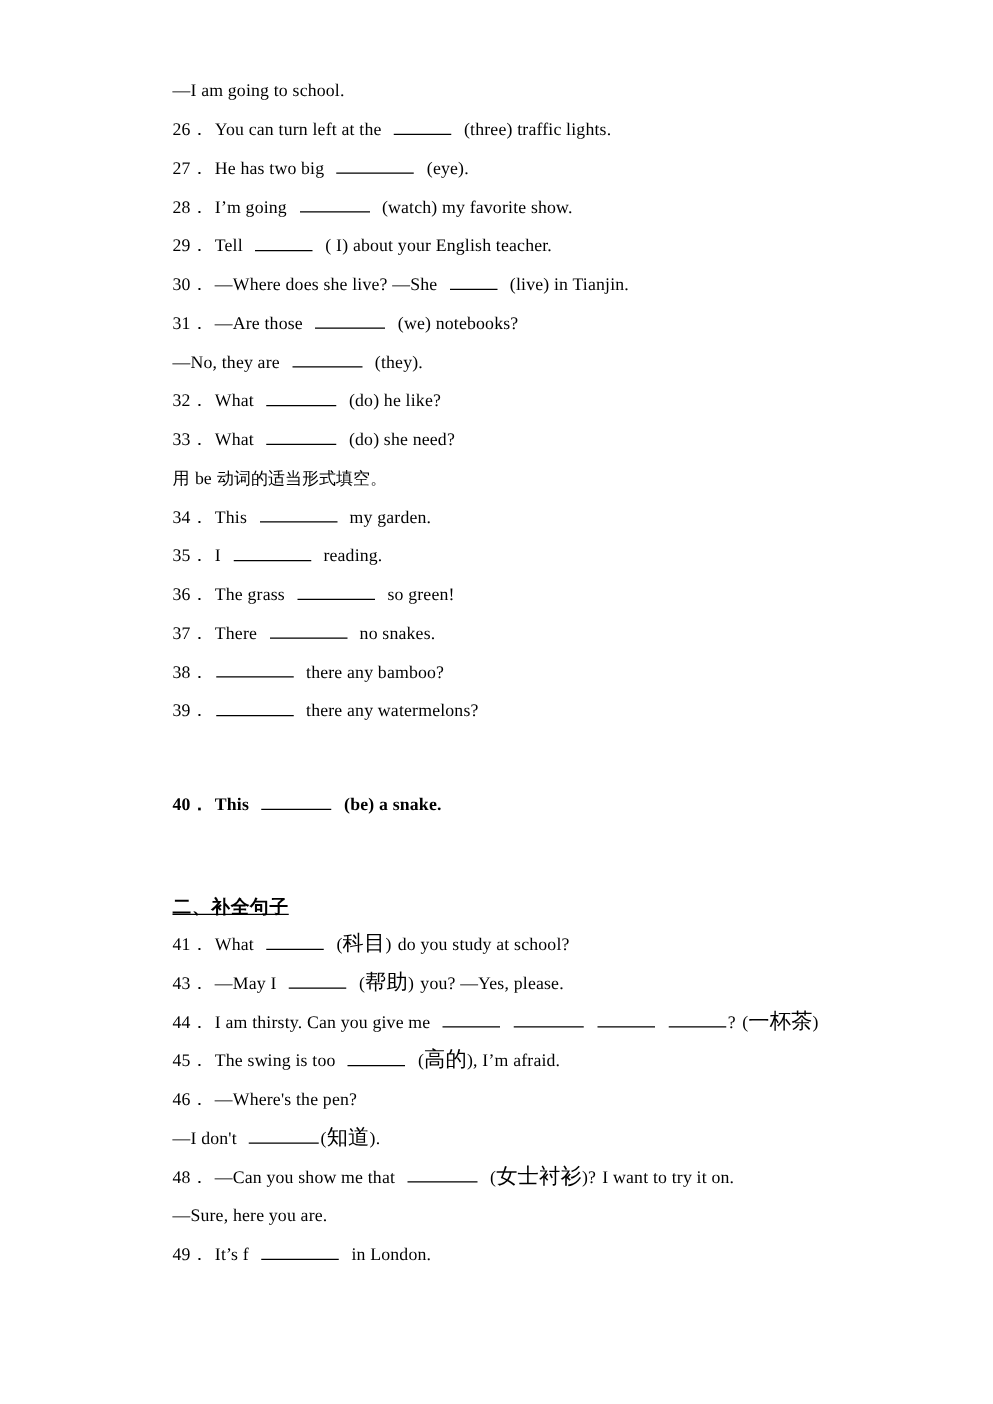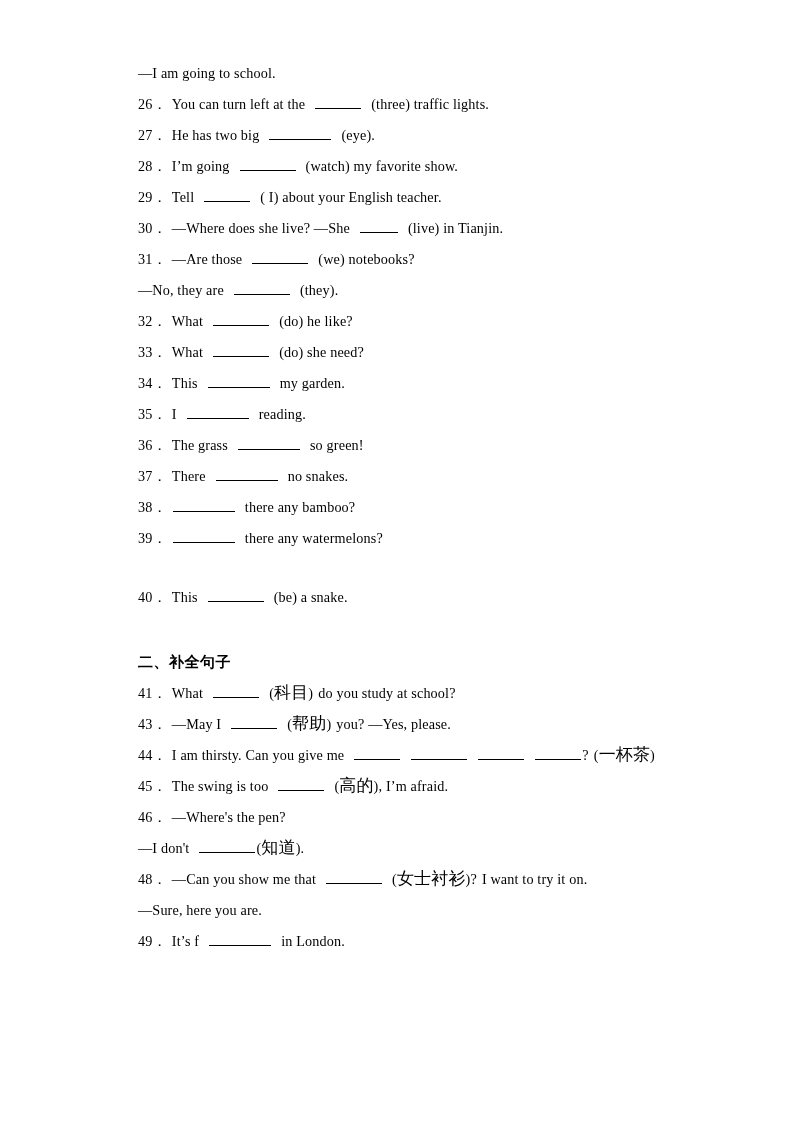--- a/index.html
+++ b/index.html
@@ -59,24 +59,26 @@
   }
   .section-head {
     font-family: "DejaVu Sans", "Liberation Sans", sans-serif;
     font-weight: bold;
     font-size: 15px;
     line-height: 31px;
     white-space: nowrap;
     letter-spacing: 0.5px;
   }
   .gap-before {
-    margin-top: 28px;
+    margin-top: 44px;
+    font-weight: bold;
   }
   .gap-section {
-    margin-top: 34px;
+    margin-top: 50px;
+    text-decoration: underline;
   }
   .sp { display: inline-block; width: 5px; }
   .sp-w { display: inline-block; width: 9px; }
 </style>
 </head>
 <body>
 
 <div class="page">
 
   <div class="line">
@@ -112,20 +114,23 @@
   </div>
 
   <div class="line">
     <span class="num">32．</span><span class="sp"></span><span>What</span><span class="sp-w"></span><span class="blank b-l"></span><span class="sp-w"></span><span>(do) he like?</span>
   </div>
 
   <div class="line">
     <span class="num">33．</span><span class="sp"></span><span>What</span><span class="sp-w"></span><span class="blank b-l"></span><span class="sp-w"></span><span>(do) she need?</span>
   </div>
 
+  <div class="instruction">
+    <span class="cn-inst">用 </span><span>be</span><span class="cn-inst"> 动词的适当形式填空。</span>
+  </div>
 
   <div class="line">
     <span class="num">34．</span><span class="sp"></span><span>This</span><span class="sp-w"></span><span class="blank b-xl"></span><span class="sp-w"></span><span>my garden.</span>
   </div>
 
   <div class="line">
     <span class="num">35．</span><span class="sp"></span><span>I</span><span class="sp-w"></span><span class="blank b-xl"></span><span class="sp-w"></span><span>reading.</span>
   </div>
 
   <div class="line">

